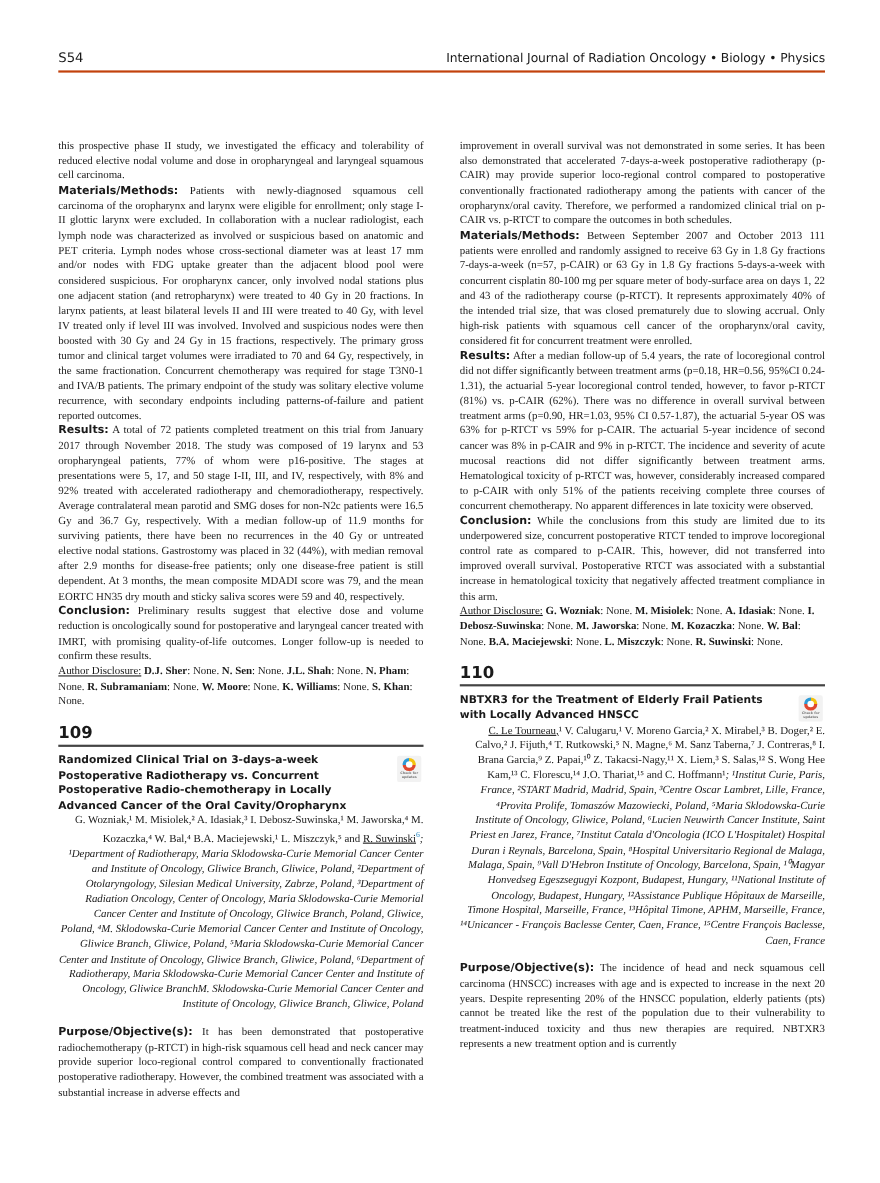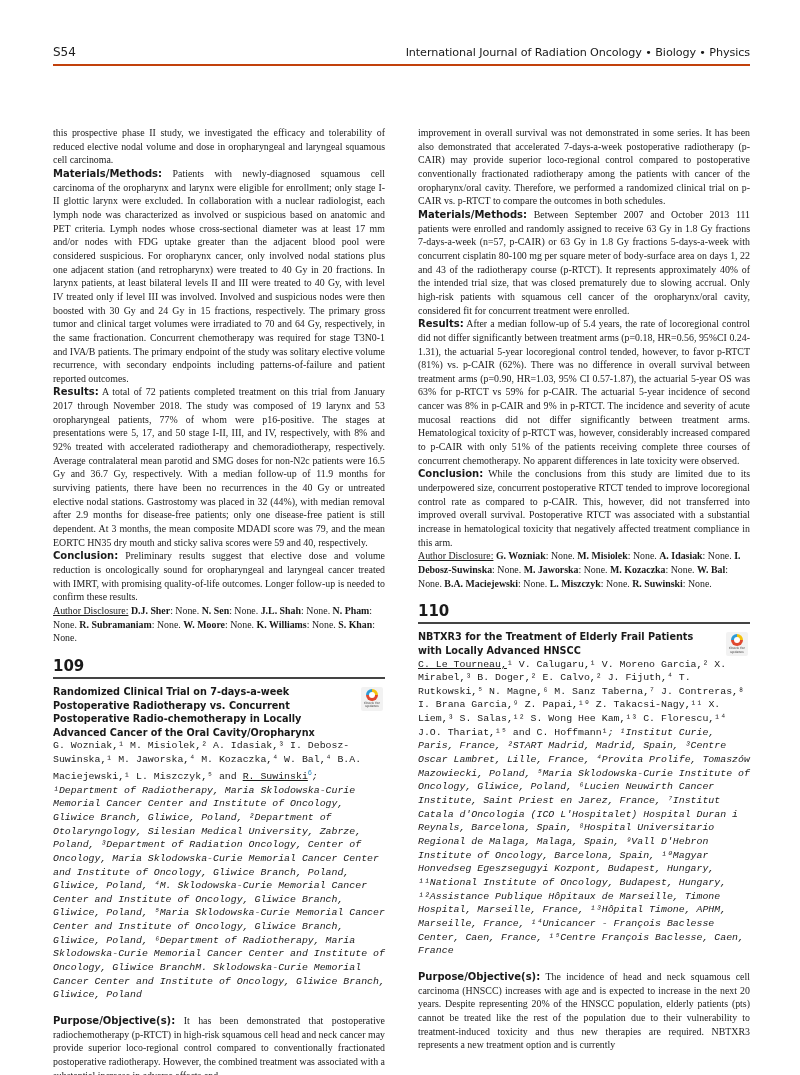--- a/index.html
+++ b/index.html
@@ -13,43 +13,43 @@
   .col p { margin: 0; }
   .lbl { font-family: "DejaVu Sans", sans-serif; font-weight: bold; font-size: 10px; }
   .u { text-decoration: underline; }
   .b { font-weight: bold; }
   .absnum { font-family: "DejaVu Sans", sans-serif; font-weight: bold; font-size: 15px; line-height: 18px; border-bottom: 2px solid #444; margin-top: 12px; padding-bottom: 2px; }
   .abstitle { font-family: "DejaVu Sans", sans-serif; font-weight: bold; font-size: 9.7px; line-height: 13.6px; margin-top: 6px; padding-right: 40px; position: relative; text-align: left; }
   .badge { position: absolute; right: 2px; top: 2px; width: 22px; height: 24px; background: #f2f2f2; border-radius: 2px; }
   .badge .ring { position: absolute; left: 5px; top: 2px; width: 12px; height: 12px; border-radius: 50%; background: conic-gradient(#f4c20d 0 90deg, #e0482f 90deg 270deg, #2d9bd6 270deg 360deg); }
   .badge .inner { position: absolute; left: 8px; top: 5px; width: 6px; height: 6px; background: #fff; border-radius: 50%; }
   .badge .txt { position: absolute; left: 1px; top: 15px; width: 20px; height: 7px; font-size: 3px; line-height: 3.5px; color: #777; text-align: center; font-family: "DejaVu Sans", sans-serif; }
-  .authors { margin-top: 12px; text-align: left; font-family: Liberation Mono, monospace; }
+  .authors { margin-top: 12px; text-align: right; }
   .authors sup { color: #2a8bc7; font-size: 7px; }
   .affil { font-style: italic; }
   .gap { height: 12px; }
 </style>
 </head>
 <body>
 
 <div class="header">
   <span class="page-num">S54</span>
   <span class="journal">International Journal of Radiation Oncology • Biology • Physics</span>
 </div>
 
 <div class="col left">
   <p>this prospective phase II study, we investigated the efficacy and tolerability of reduced elective nodal volume and dose in oropharyngeal and laryngeal squamous cell carcinoma.</p>
   <p><span class="lbl">Materials/Methods:</span><span> Patients with newly-diagnosed squamous cell carcinoma of the oropharynx and larynx were eligible for enrollment; only stage I-II glottic larynx were excluded. In collaboration with a nuclear radiologist, each lymph node was characterized as involved or suspicious based on anatomic and PET criteria. Lymph nodes whose cross-sectional diameter was at least 17 mm and/or nodes with FDG uptake greater than the adjacent blood pool were considered suspicious. For oropharynx cancer, only involved nodal stations plus one adjacent station (and retropharynx) were treated to 40 Gy in 20 fractions. In larynx patients, at least bilateral levels II and III were treated to 40 Gy, with level IV treated only if level III was involved. Involved and suspicious nodes were then boosted with 30 Gy and 24 Gy in 15 fractions, respectively. The primary gross tumor and clinical target volumes were irradiated to 70 and 64 Gy, respectively, in the same fractionation. Concurrent chemotherapy was required for stage T3N0-1 and IVA/B patients. The primary endpoint of the study was solitary elective volume recurrence, with secondary endpoints including patterns-of-failure and patient reported outcomes.</span></p>
   <p><span class="lbl">Results:</span><span> A total of 72 patients completed treatment on this trial from January 2017 through November 2018. The study was composed of 19 larynx and 53 oropharyngeal patients, 77% of whom were p16-positive. The stages at presentations were 5, 17, and 50 stage I-II, III, and IV, respectively, with 8% and 92% treated with accelerated radiotherapy and chemoradiotherapy, respectively. Average contralateral mean parotid and SMG doses for non-N2c patients were 16.5 Gy and 36.7 Gy, respectively. With a median follow-up of 11.9 months for surviving patients, there have been no recurrences in the 40 Gy or untreated elective nodal stations. Gastrostomy was placed in 32 (44%), with median removal after 2.9 months for disease-free patients; only one disease-free patient is still dependent. At 3 months, the mean composite MDADI score was 79, and the mean EORTC HN35 dry mouth and sticky saliva scores were 59 and 40, respectively.</span></p>
-  <p><span class="lbl">Conclusion:</span><span> Preliminary results suggest that elective dose and volume reduction is oncologically sound for oropharyngeal and laryngeal cancer treated with IMRT, with promising quality-of-life outcomes. Longer follow-up is needed to confirm these results.</span></p>
+  <p><span class="lbl">Conclusion:</span><span> Preliminary results suggest that elective dose and volume reduction is oncologically sound for postoperative and laryngeal cancer treated with IMRT, with promising quality-of-life outcomes. Longer follow-up is needed to confirm these results.</span></p>
   <p style="text-align:left"><span class="u">Author Disclosure:</span> <span class="b">D.J. Sher</span><span>: None. </span><span class="b">N. Sen</span><span>: None. </span><span class="b">J.L. Shah</span><span>: None. </span><span class="b">N. Pham</span><span>: None. </span><span class="b">R. Subramaniam</span><span>: None. </span><span class="b">W. Moore</span><span>: None. </span><span class="b">K. Williams</span><span>: None. </span><span class="b">S. Khan</span><span>: None.</span></p>
 
   <div class="absnum">109</div>
   <div class="abstitle">
-    <span>Randomized Clinical Trial on 7-days-a-week Postoperative Radiotherapy vs. Concurrent Postoperative Radio-chemotherapy in Locally Advanced Cancer of the Oral Cavity/Oropharynx</span>
+    <span>Randomized Clinical Trial on 3-days-a-week Postoperative Radiotherapy vs. Concurrent Postoperative Radio-chemotherapy in Locally Advanced Cancer of the Oral Cavity/Oropharynx</span>
     <div class="badge">
       <div class="ring"></div>
         <div class="inner"></div>
       <div class="txt">Check for updates</div>
     </div>
   </div>
   <p class="authors"><span>G. Wozniak,¹ M. Misiolek,² A. Idasiak,³ I. Debosz-Suwinska,¹ M. Jaworska,⁴ M. Kozaczka,⁴ W. Bal,⁴ B.A. Maciejewski,¹ L. Miszczyk,⁵ and </span><span class="u">R. Suwinski</span><sup>6</sup><span class="affil">; ¹Department of Radiotherapy, Maria Sklodowska-Curie Memorial Cancer Center and Institute of Oncology, Gliwice Branch, Gliwice, Poland, ²Department of Otolaryngology, Silesian Medical University, Zabrze, Poland, ³Department of Radiation Oncology, Center of Oncology, Maria Sklodowska-Curie Memorial Cancer Center and Institute of Oncology, Gliwice Branch, Poland, Gliwice, Poland, ⁴M. Sklodowska-Curie Memorial Cancer Center and Institute of Oncology, Gliwice Branch, Gliwice, Poland, ⁵Maria Sklodowska-Curie Memorial Cancer Center and Institute of Oncology, Gliwice Branch, Gliwice, Poland, ⁶Department of Radiotherapy, Maria Sklodowska-Curie Memorial Cancer Center and Institute of Oncology, Gliwice BranchM. Sklodowska-Curie Memorial Cancer Center and Institute of Oncology, Gliwice Branch, Gliwice, Poland</span></p>
   <div class="gap"></div>
   <p><span class="lbl">Purpose/Objective(s):</span><span> It has been demonstrated that postoperative radiochemotherapy (p-RTCT) in high-risk squamous cell head and neck cancer may provide superior loco-regional control compared to conventionally fractionated postoperative radiotherapy. However, the combined treatment was associated with a substantial increase in adverse effects and</span></p>
 </div>

